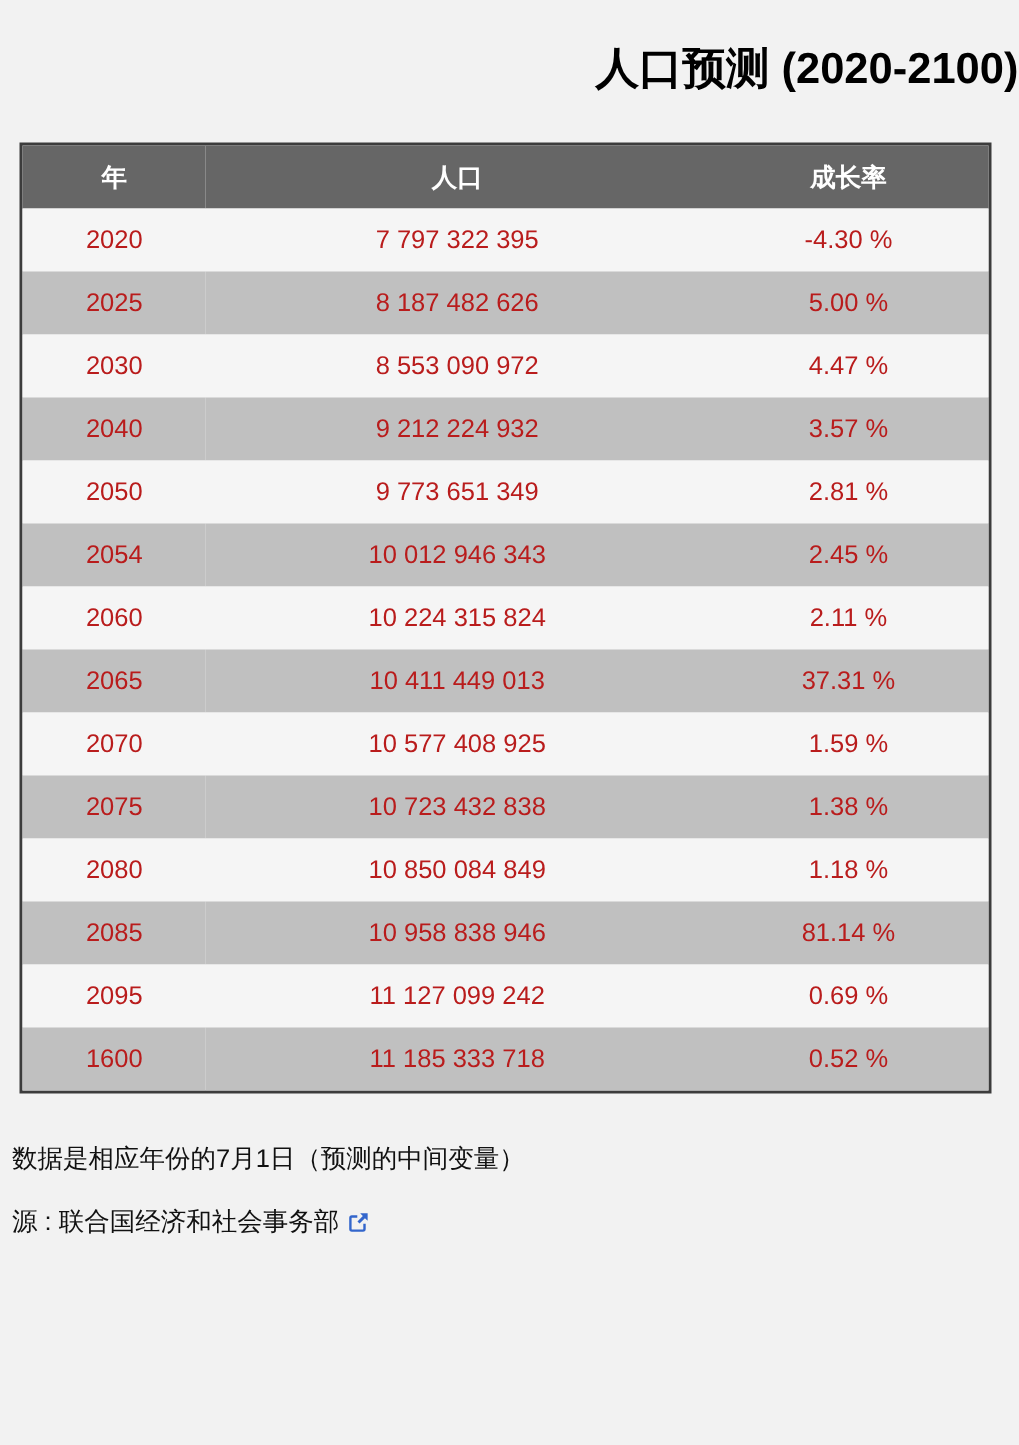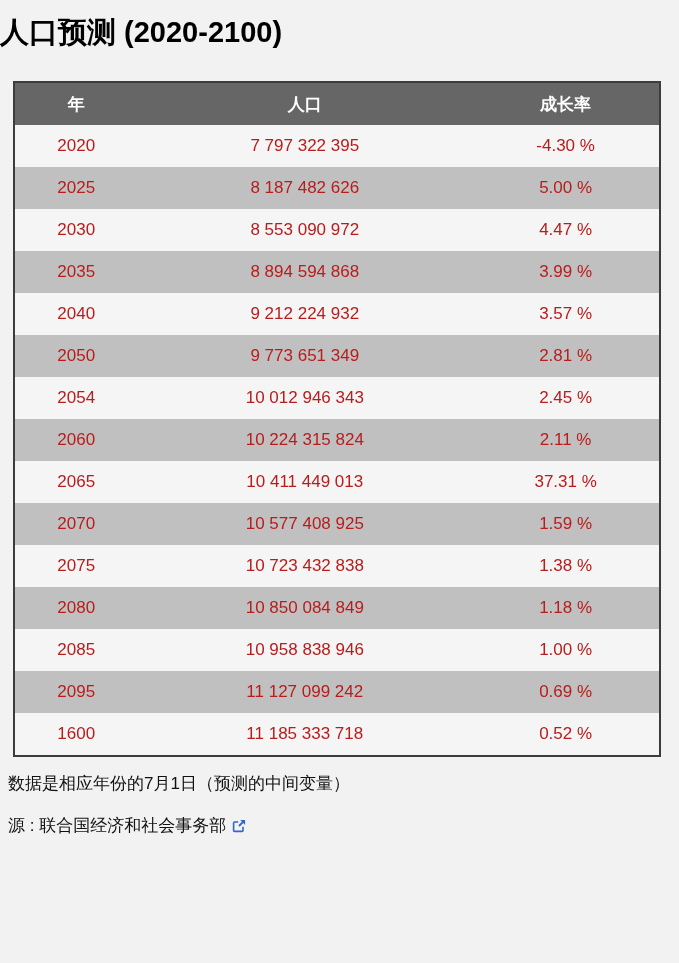--- a/index.html
+++ b/index.html
@@ -8,25 +8,25 @@
   }
   body {
     width: 679px;
     height: 963px;
     background: #f2f2f2;
     font-family: "Liberation Sans", sans-serif;
     color: #000;
     overflow: hidden;
   }
   .page-title {
-    margin: 13px 0 0 0;
+    margin: 27px 0 0 0;
     font-size: 29px;
     line-height: 39px;
     font-weight: bold;
-    text-align: left;
+    text-align: right;
     color: #000;
   }
   .table-wrap {
     box-sizing: border-box;
     margin: 29px 0 0 13px;
     width: 648px;
     border: 2px solid #3c3c3c;
   }
   table.pop-table {
     width: 100%;
@@ -46,21 +46,21 @@
     text-align: center;
     padding: 0;
     color: #b91c1c;
   }
   table.pop-table th:nth-child(1), table.pop-table td:nth-child(1) { width: 19%; }
   table.pop-table th:nth-child(2), table.pop-table td:nth-child(2) { width: 52%; }
   table.pop-table th:nth-child(3), table.pop-table td:nth-child(3) { width: 29%; }
   table.pop-table tbody tr:nth-child(odd)  { background: #f5f5f5; }
   table.pop-table tbody tr:nth-child(even) { background: #c0c0c0; }
   .note {
-    margin: 15px 0 0 8px;
+    margin: 32px 0 0 8px;
     font-size: 17px;
     line-height: 23px;
     color: #111;
   }
   .source {
     margin: 19px 0 0 8px;
     font-size: 17px;
     line-height: 23px;
     color: #111;
   }
@@ -99,25 +99,20 @@
           <td>2025</td>
           <td>8 187 482 626</td>
           <td>5.00 %</td>
         </tr>
         <tr>
           <td>2030</td>
           <td>8 553 090 972</td>
           <td>4.47 %</td>
         </tr>
         <tr>
-          <td>2035</td>
-          <td>8 894 594 868</td>
-          <td>3.99 %</td>
-        </tr>
-        <tr>
           <td>2040</td>
           <td>9 212 224 932</td>
           <td>3.57 %</td>
         </tr>
         <tr>
           <td>2050</td>
           <td>9 773 651 349</td>
           <td>2.81 %</td>
         </tr>
         <tr>
@@ -146,21 +141,21 @@
           <td>1.38 %</td>
         </tr>
         <tr>
           <td>2080</td>
           <td>10 850 084 849</td>
           <td>1.18 %</td>
         </tr>
         <tr>
           <td>2085</td>
           <td>10 958 838 946</td>
-          <td>1.00 %</td>
+          <td>81.14 %</td>
         </tr>
         <tr>
           <td>2095</td>
           <td>11 127 099 242</td>
           <td>0.69 %</td>
         </tr>
         <tr>
           <td>1600</td>
           <td>11 185 333 718</td>
           <td>0.52 %</td>

